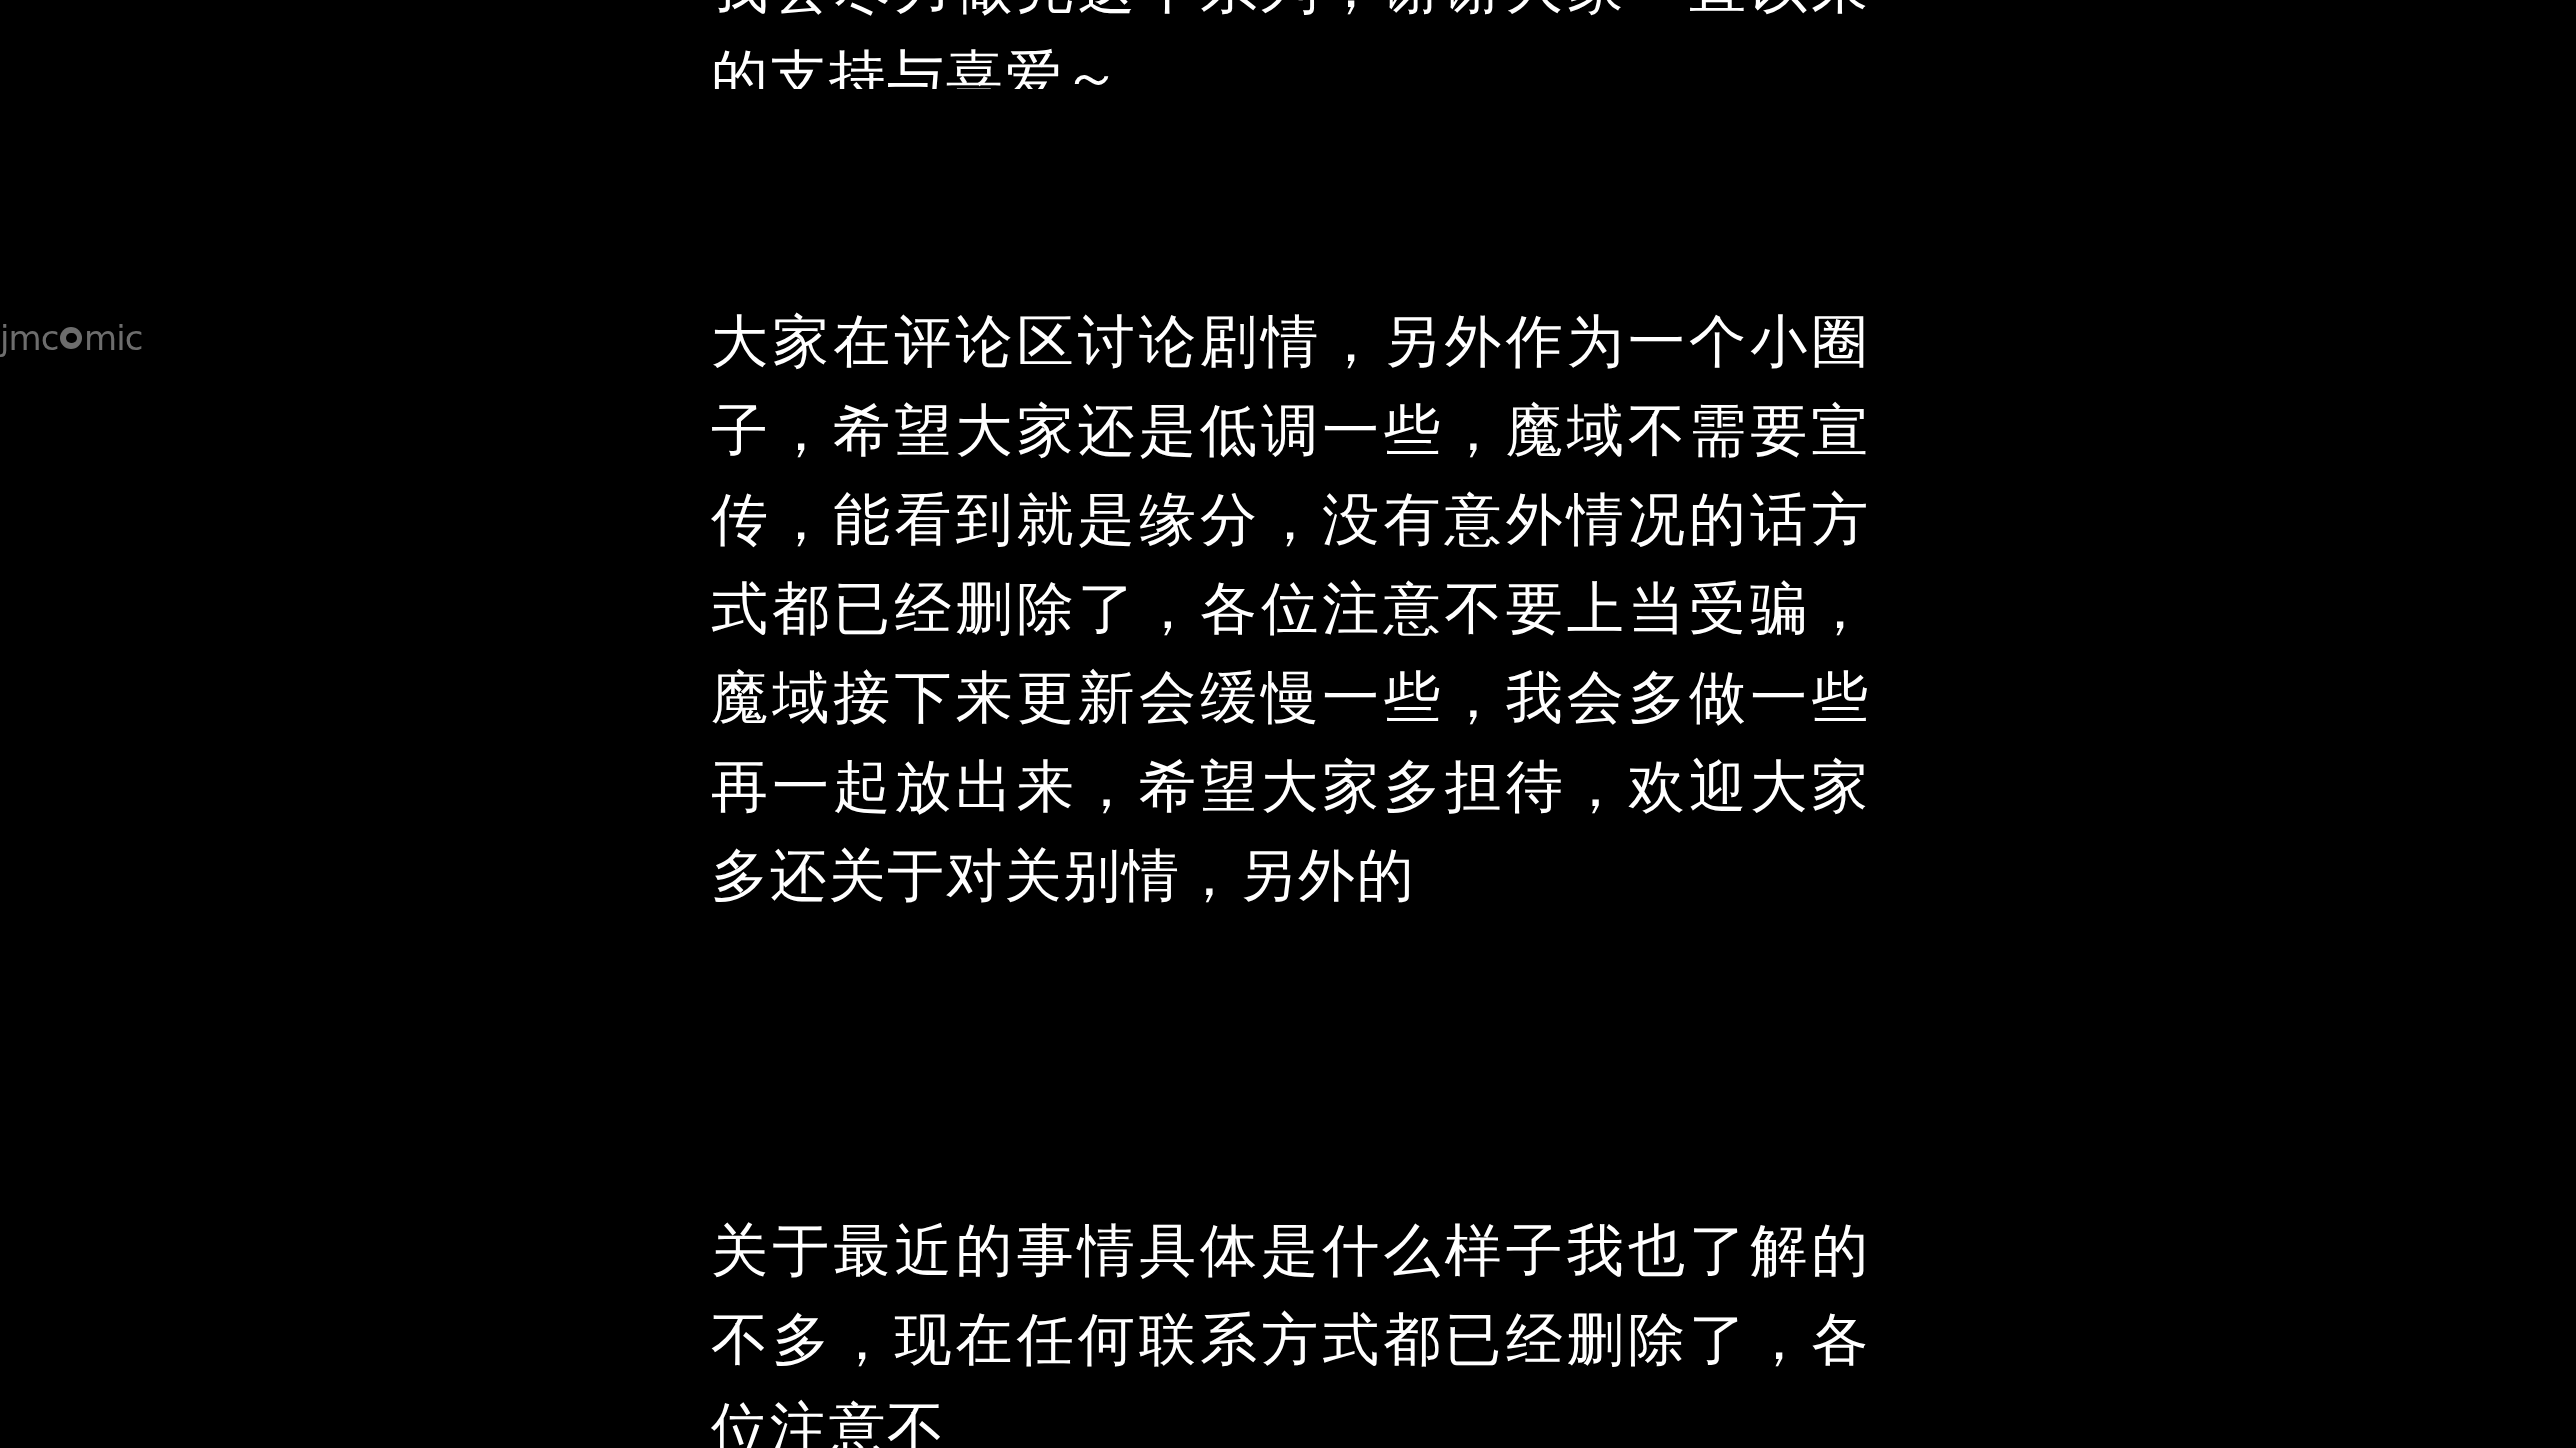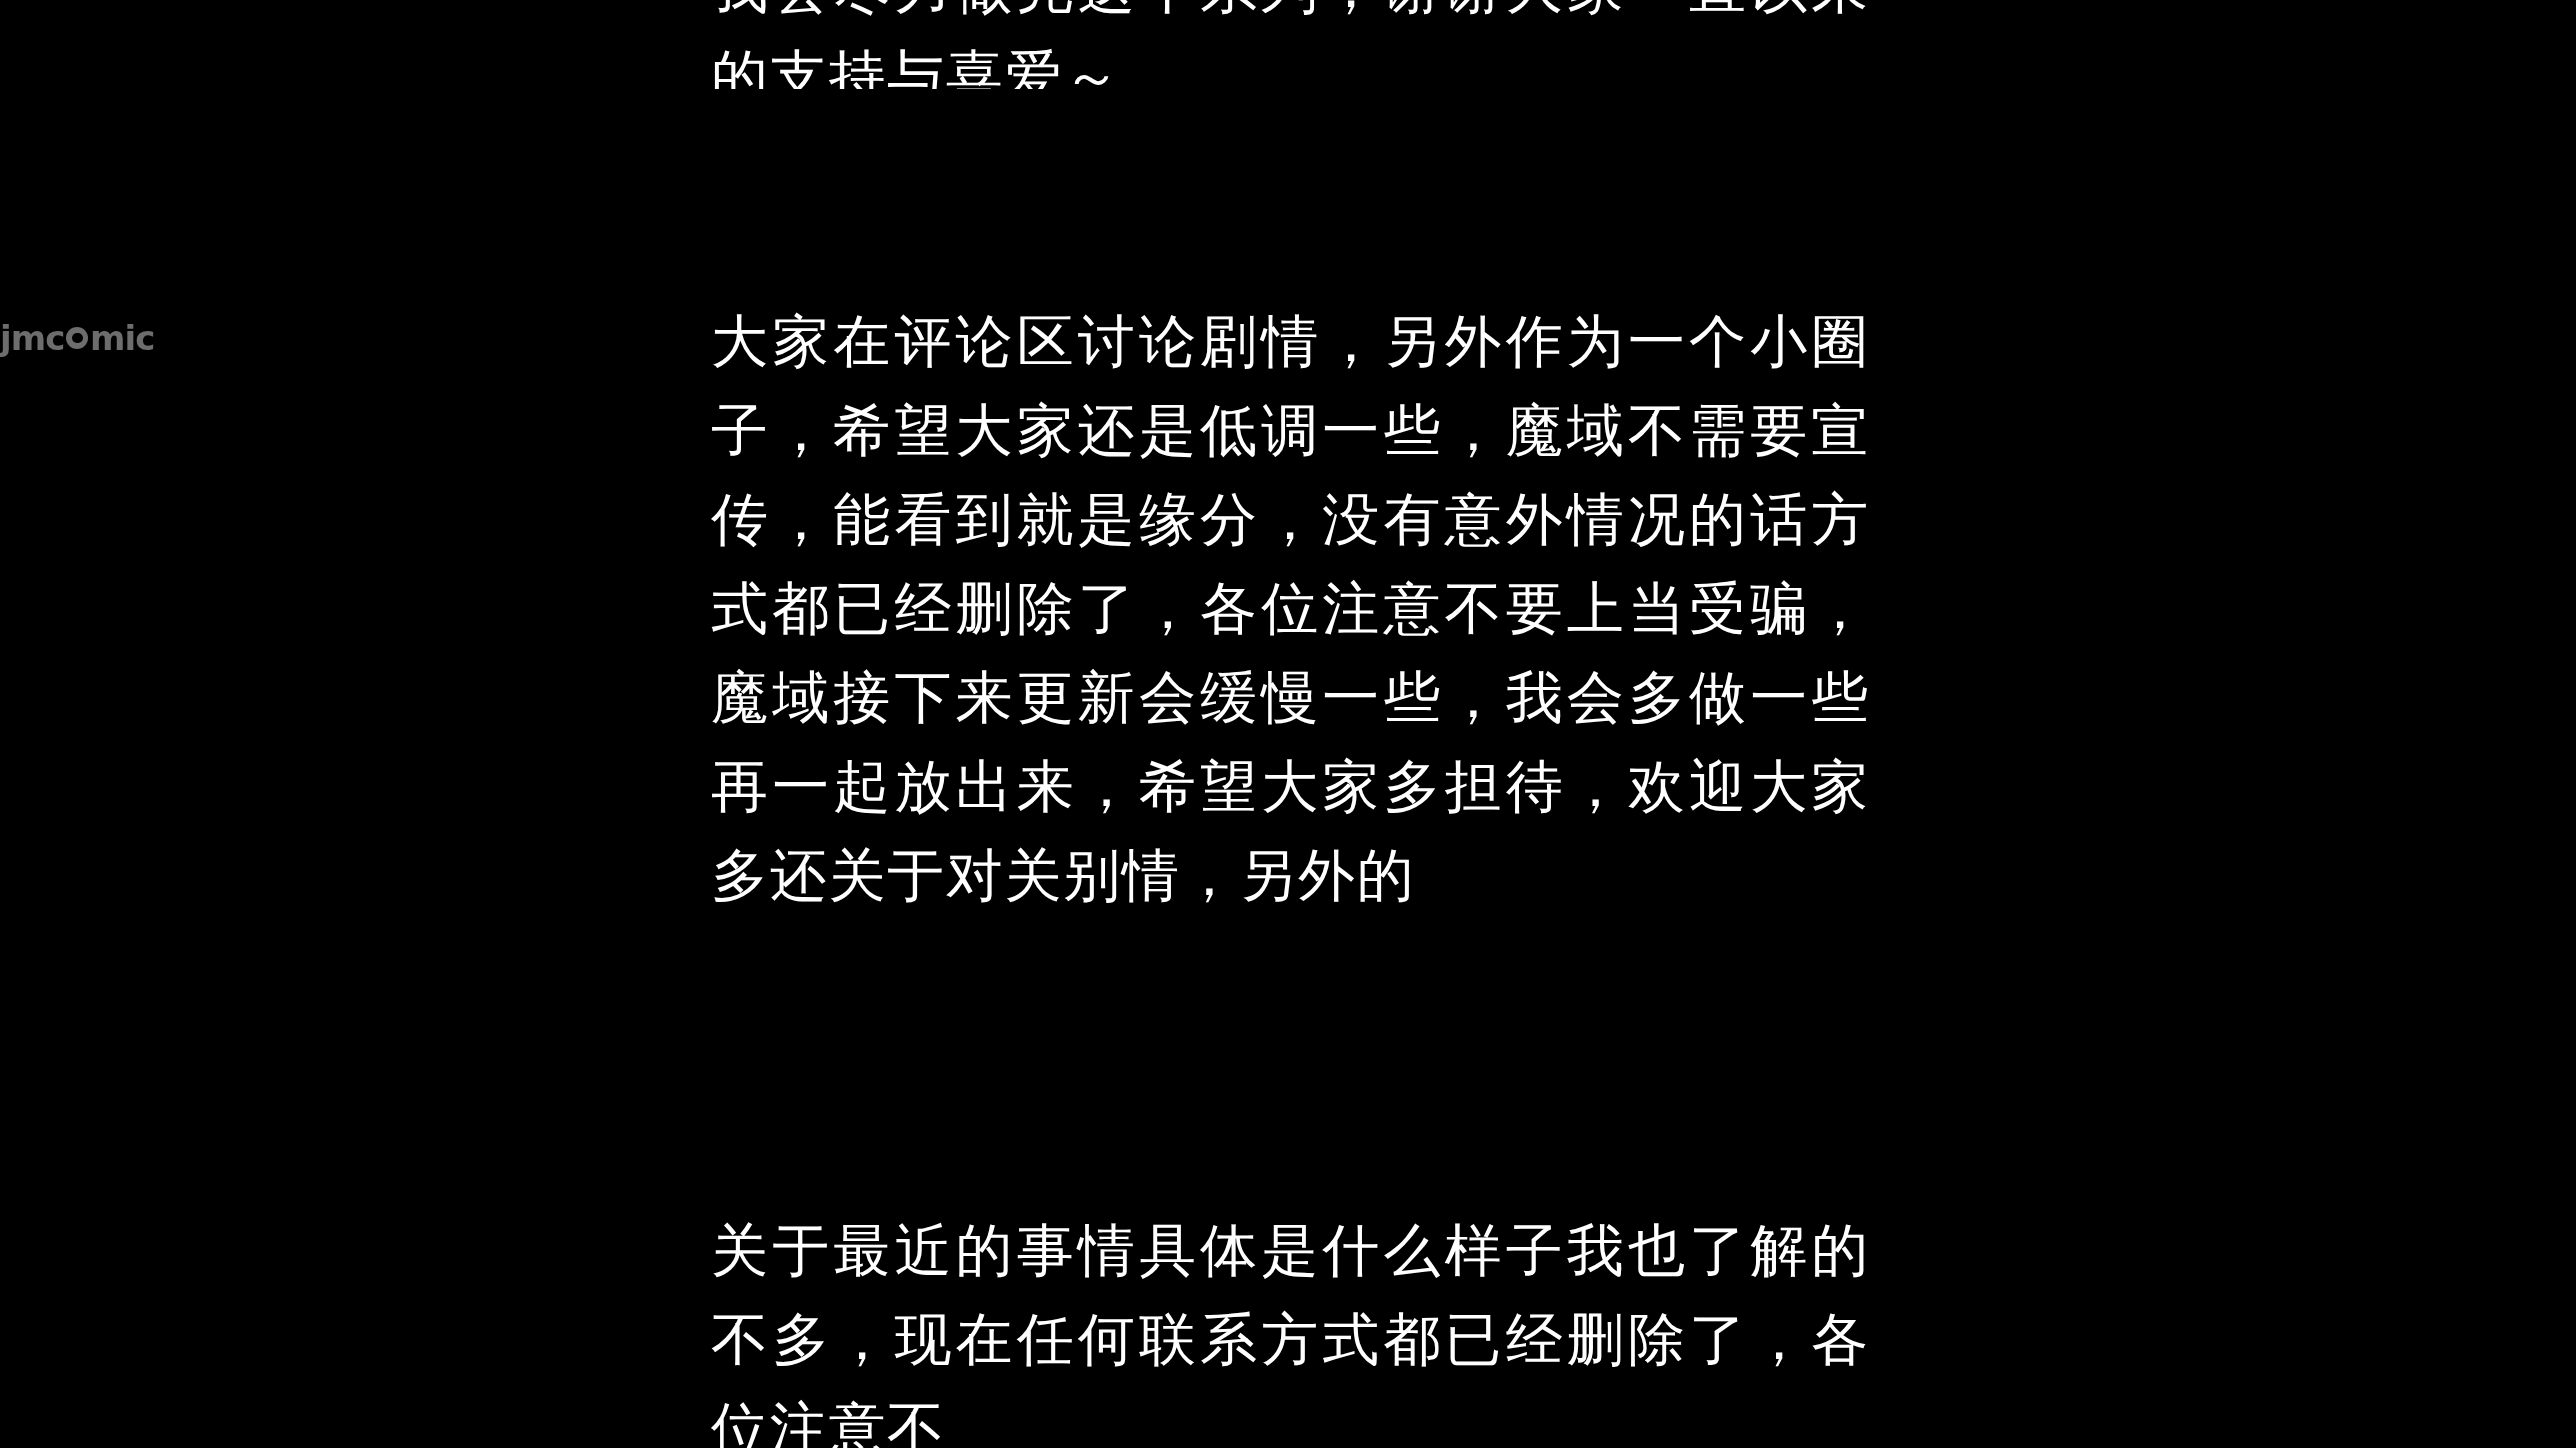--- a/index.html
+++ b/index.html
@@ -28,21 +28,21 @@
   
   .watermark {
     position: absolute;
     left: 0px;
     top: 318px;
     display: flex;
     align-items: center;
     color: #6d6d6d;
     font-family: "DejaVu Sans", sans-serif;
     font-size: 34px;
-    font-weight: 700;
+    font-weight: 400;
     letter-spacing: -0.9px;
     user-select: none;
   }
   .watermark .wm-o {
     display: inline-block;
     width: 22px;
     height: 22px;
     border-radius: 50%;
     background: #6d6d6d;
     position: relative;

